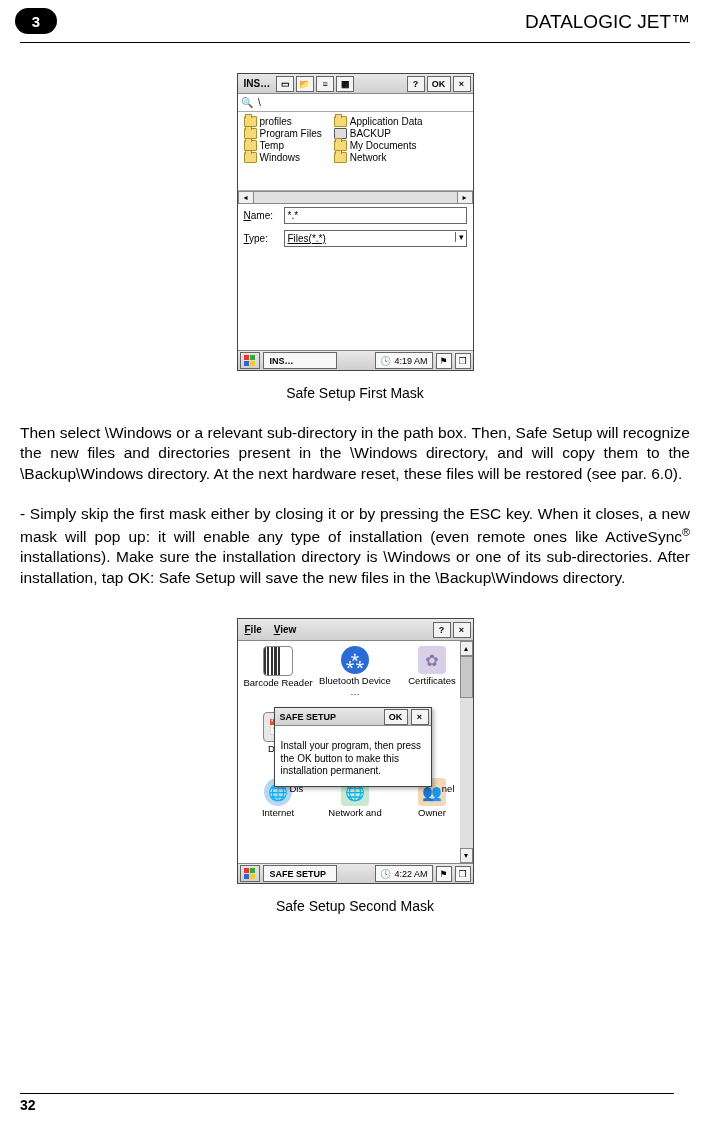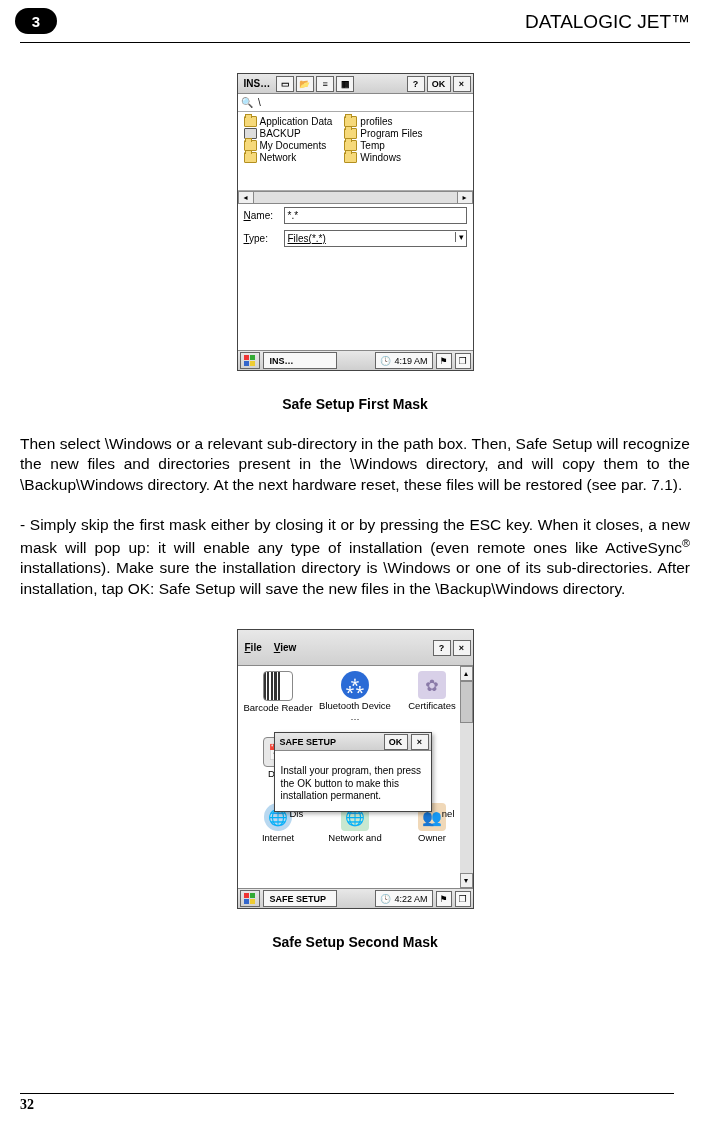--- a/index.html
+++ b/index.html
@@ -44,37 +44,36 @@
     font-size: 19px;
     font-family: Arial, sans-serif;
   }
   .figure {
     display: flex;
     justify-content: center;
     margin-top: 30px;
   }
   .caption {
     text-align: center;
-    font-weight: bold;
+    font-weight: normal;
     font-size: 14px;
-    margin-top: 25px;
+    margin-top: 14px;
     margin-bottom: 22px;
   }
   .body-text {
     font-size: 15.5px;
     text-align: justify;
     line-height: 1.32;
     margin-bottom: 20px;
   }
   .footer {
     position: absolute;
     bottom: 18px;
     left: 20px;
     right: 36px;
-    font-family: Liberation Serif, serif;
   }
   .footer-line {
     border-top: 1.5px solid #000;
     margin-bottom: 3px;
   }
   .footer-num {
     font-weight: bold;
     font-size: 14px;
   }
 
@@ -254,21 +253,21 @@
     font-size: 9px;
   }
 
   
   .menubar {
     background: linear-gradient(#e8e8e8, #d0d0d0);
     display: flex;
     align-items: center;
     height: 19px;
     border-bottom: 1px solid #888;
-    padding: 8px 2px;
+    padding: 1px 2px;
     gap: 2px;
     font-size: 10px;
   }
   .menuitem {
     padding: 0 5px;
     font-weight: bold;
   }
   .menuitem u { text-decoration: underline; }
   .cp-body {
     position: relative;
@@ -370,51 +369,51 @@
         <span class="tb-btn">×</span>
       </div>
       <div class="addrbar">
         <span>🔍</span>
         <span>\</span>
       </div>
       <div class="file-pane">
         <div class="file-col">
           <div class="file-item">
               <span class="folder-icon"></span>
+              <span>profiles</span>
+            </div>
+          <div class="file-item">
+              <span class="folder-icon"></span>
+              <span>Program Files</span>
+            </div>
+          <div class="file-item">
+              <span class="folder-icon"></span>
+              <span>Temp</span>
+            </div>
+          <div class="file-item">
+              <span class="folder-icon"></span>
+              <span>Windows</span>
+            </div>
+        </div>
+        <div class="file-col">
+          <div class="file-item">
+              <span class="folder-icon"></span>
               <span>Application Data</span>
             </div>
           <div class="file-item">
               <span class="disk-icon"></span>
               <span>BACKUP</span>
             </div>
           <div class="file-item">
               <span class="folder-icon"></span>
               <span>My Documents</span>
             </div>
           <div class="file-item">
               <span class="folder-icon"></span>
               <span>Network</span>
-            </div>
-        </div>
-        <div class="file-col">
-          <div class="file-item">
-              <span class="folder-icon"></span>
-              <span>profiles</span>
-            </div>
-          <div class="file-item">
-              <span class="folder-icon"></span>
-              <span>Program Files</span>
-            </div>
-          <div class="file-item">
-              <span class="folder-icon"></span>
-              <span>Temp</span>
-            </div>
-          <div class="file-item">
-              <span class="folder-icon"></span>
-              <span>Windows</span>
             </div>
         </div>
       </div>
       <div class="scrollrow">
         <div class="sc-btn">◂</div>
         <div class="sc-track"></div>
         <div class="sc-btn">▸</div>
       </div>
       <div class="formrow">
         <label><u>N</u>ame:</label>
@@ -440,21 +439,21 @@
             <span>🕓</span>
             <span>4:19 AM</span>
           </div>
         <div class="tray-icon">⚑</div>
         <div class="tray-icon">❐</div>
       </div>
     </div>
   </div>
   <div class="caption">Safe Setup First Mask</div>
 
-  <div class="body-text">Then select \Windows or a relevant sub-directory in the path box. Then, Safe Setup will recognize the new files and directories present in the \Windows directory, and will copy them to the \Backup\Windows directory. At the next hardware reset, these files will be restored (see par. 7.1).</div>
+  <div class="body-text">Then select \Windows or a relevant sub-directory in the path box. Then, Safe Setup will recognize the new files and directories present in the \Windows directory, and will copy them to the \Backup\Windows directory. At the next hardware reset, these files will be restored (see par. 6.0).</div>
 
   <div class="body-text"><span>- Simply skip the first mask either by closing it or by pressing the ESC key. When it closes, a new mask will pop up: it will enable any type of installation (even remote ones like ActiveSync</span><sup>®</sup><span> installations). Make sure the installation directory is \Windows or one of its sub-directories. After installation, tap OK: Safe Setup will save the new files in the \Backup\Windows directory.</span></div>
 
   <div class="figure">
     <div class="wnd">
       <div class="menubar">
         <span class="menuitem"><u>F</u>ile</span>
         <span class="menuitem"><u>V</u>iew</span>
         <span class="tb-spacer"></span>
         <span class="tb-btn">?</span>

